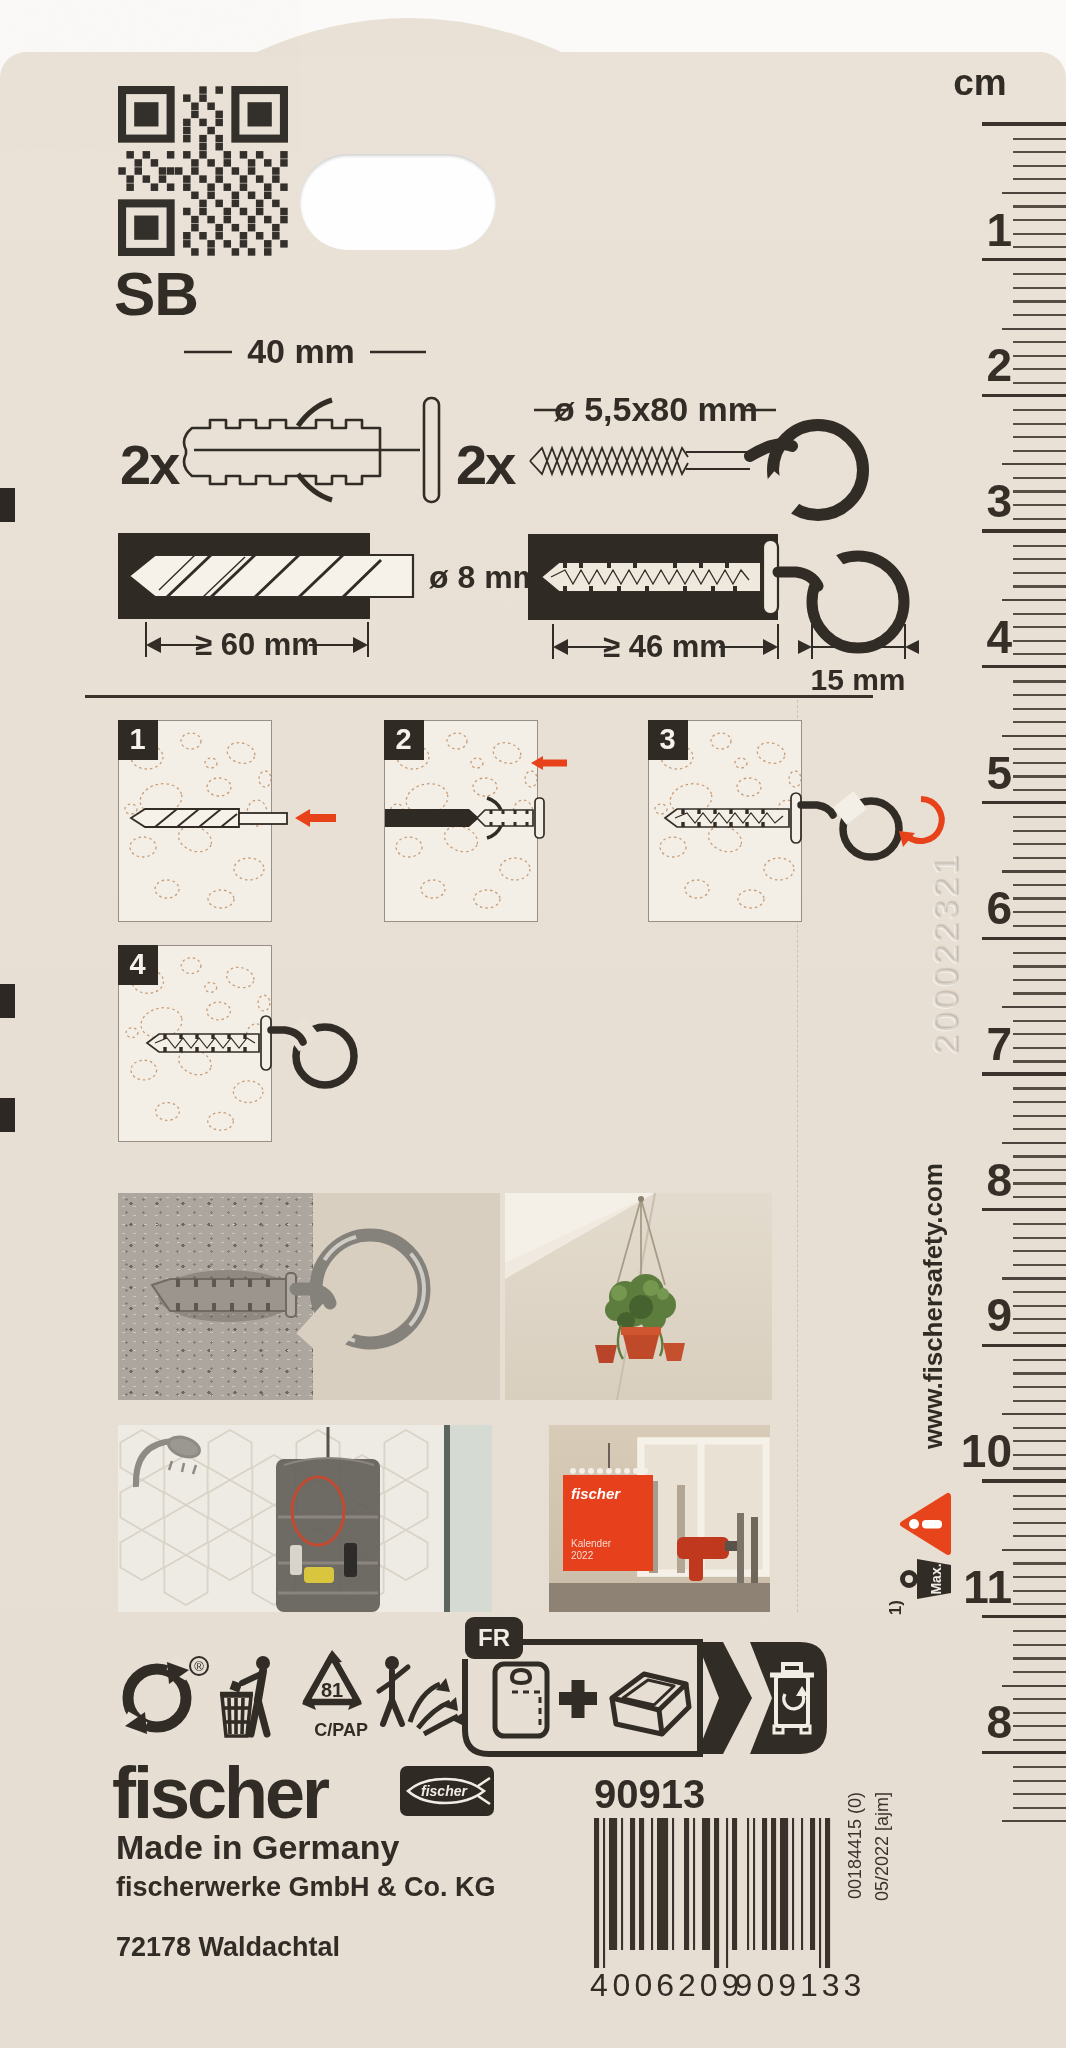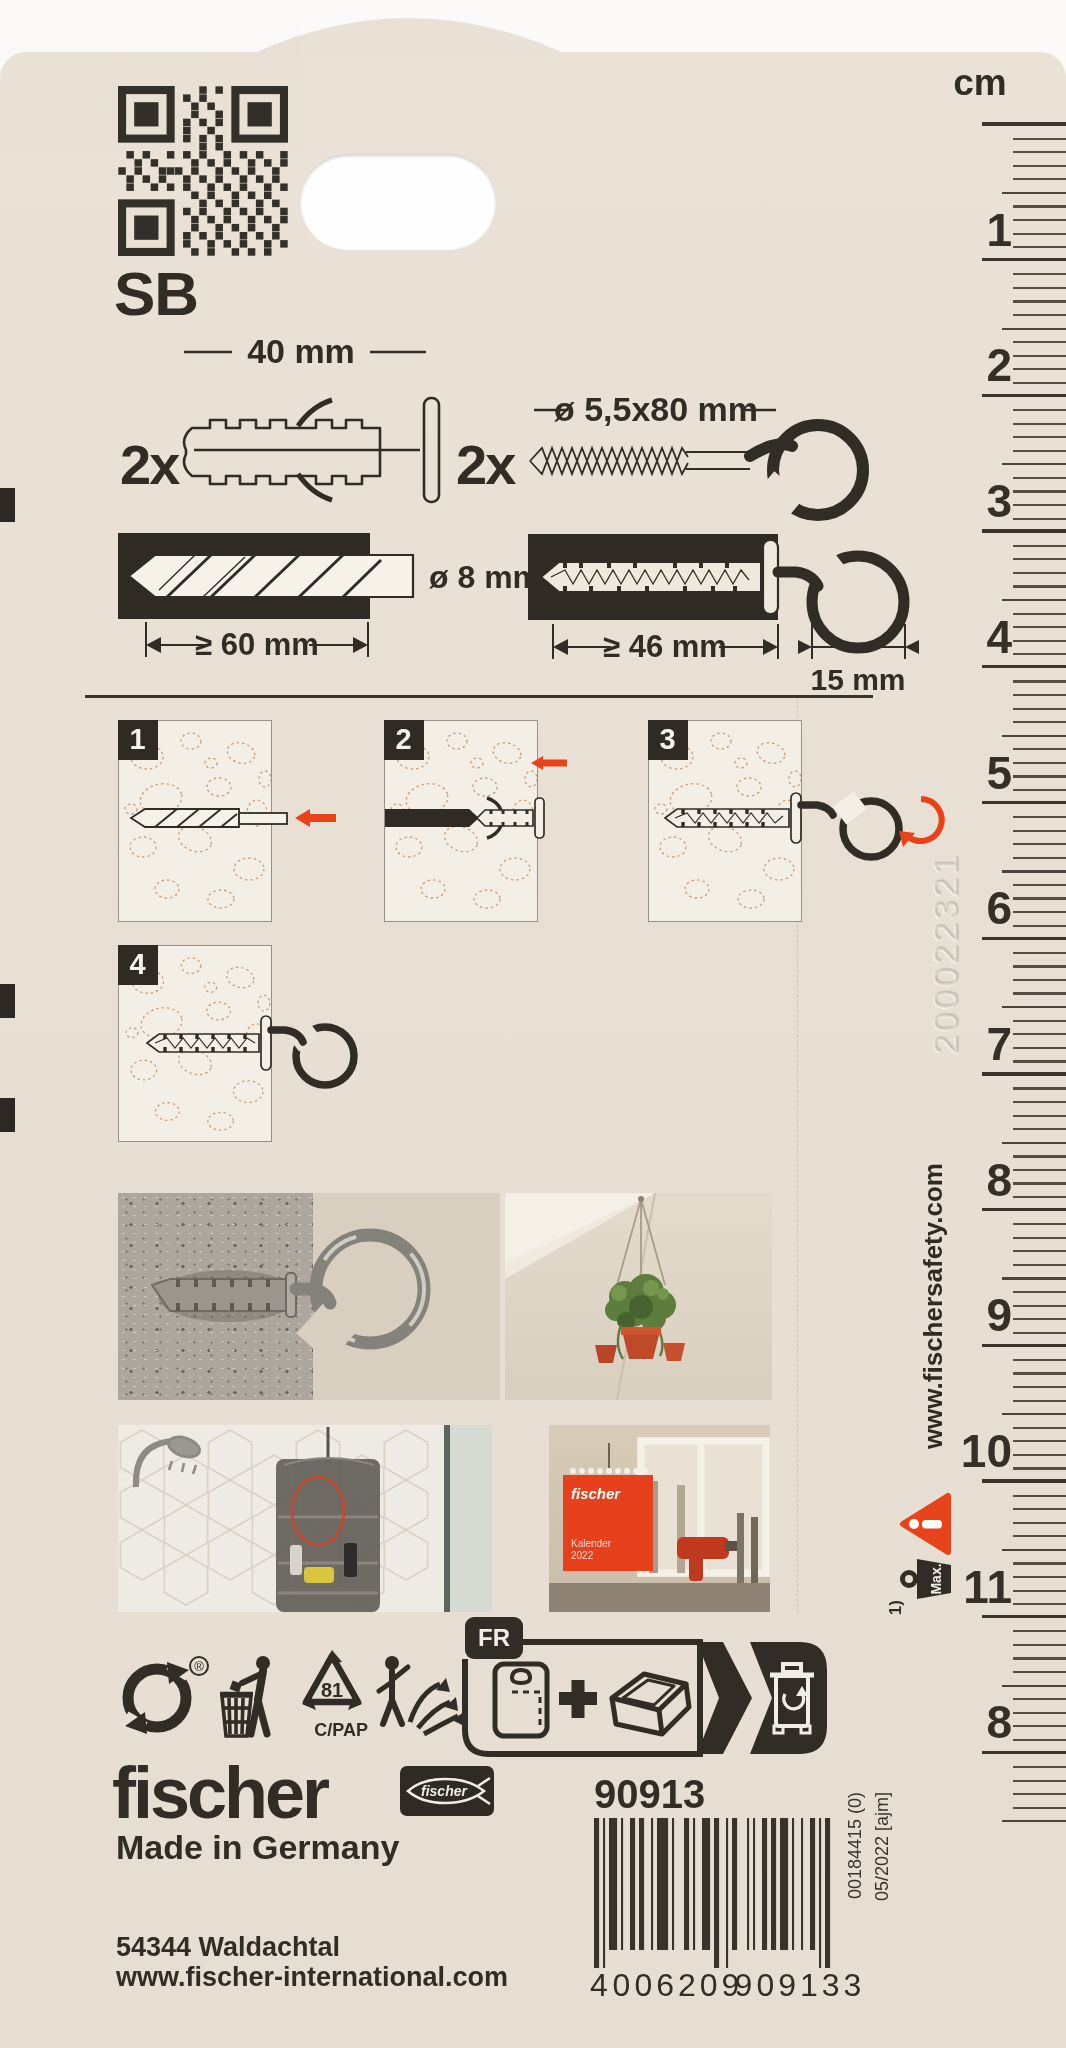--- a/index.html
+++ b/index.html
@@ -586,22 +586,22 @@
   </svg>
 
   <div class="wordmark">fischer</div>
   <svg class="abs" style="left:400px;top:1766px;" width="94" height="50" viewBox="0 0 94 50">
     <rect x="0" y="0" width="94" height="50" rx="7" fill="#2f2a24"></rect>
     <path d="M8,25 C26,9 64,9 84,25 C64,41 26,41 8,25 Z" fill="none" stroke="#f2ede4" stroke-width="2.6"></path>
     <path d="M78,20 L90,12 M78,30 L90,38" stroke="#f2ede4" stroke-width="2.6" fill="none"></path>
     <text x="44" y="30" text-anchor="middle" font-size="14" font-style="italic" font-weight="bold" fill="#f2ede4">fischer</text>
   </svg>
   <div class="madein">Made in Germany</div>
-  <div class="addr" style="top:1932px;">54344 Waldachtal</div>
-  <div class="addr" style="top:1962px;">www.fischer-international.com</div>
+  <div class="addr" style="top:1872px;">fischerwerke GmbH &amp; Co. KG</div>
+  <div class="addr" style="top:1932px;">72178 Waldachtal</div>
 
   <div class="article">90913</div>
   <svg class="abs" style="left:588px;top:1818px;" width="280" height="185" viewBox="0 0 280 185">
     <g id="barcode-bars" fill="#3a332c">
         <rect x="6" y="0" width="5.1" height="150"></rect>
         <rect x="15" y="0" width="2.1" height="150"></rect>
         <rect x="21" y="0" width="8.1" height="132"></rect>
         <rect x="33" y="0" width="2.1" height="132"></rect>
         <rect x="42" y="0" width="5.1" height="132"></rect>
         <rect x="51" y="0" width="5.1" height="132"></rect>

